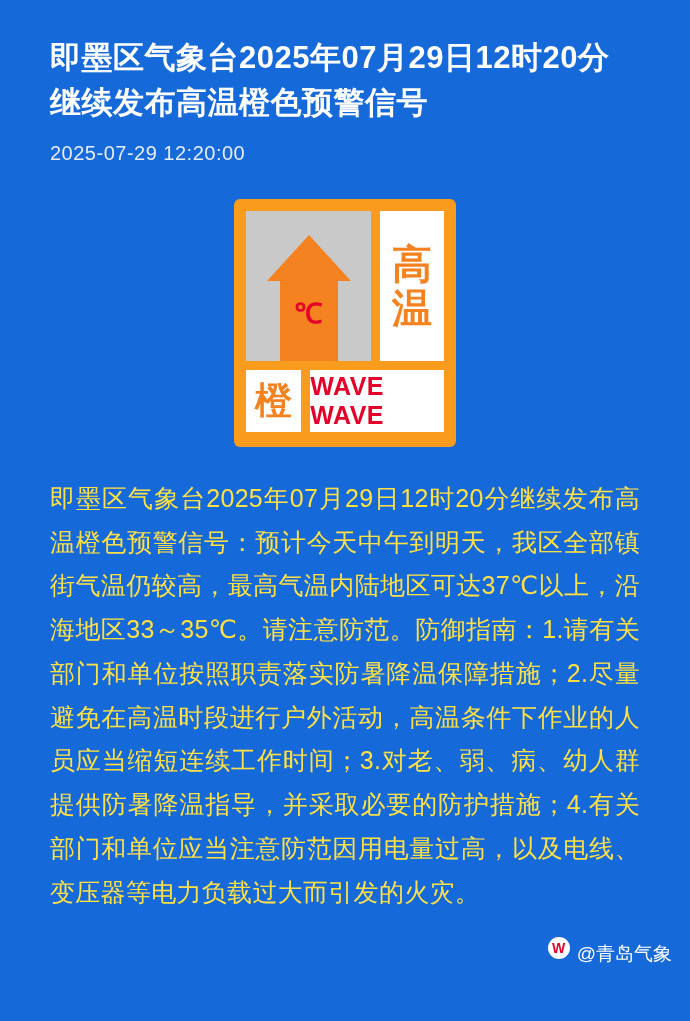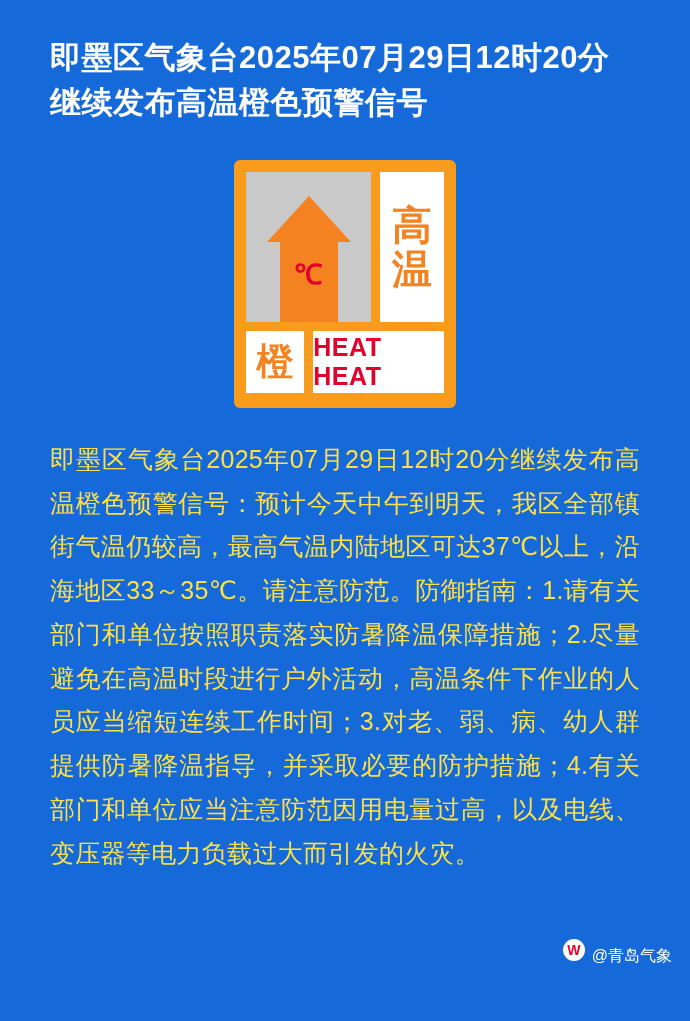--- a/index.html
+++ b/index.html
@@ -174,32 +174,33 @@
     height: 22px;
     border-radius: 50%;
     background: #ffffff;
     color: #e4002b;
     font-size: 14px;
     line-height: 22px;
     text-align: center;
     font-weight: bold;
   }
   .footer-name {
-    font-size: 16px;
+    font-size: 19px;
     color: #ffffff;
     margin-top: 13px;
   }
 </style>
 </head>
 <body>
 
 <div class="page">
 
   <h1 class="headline">即墨区气象台2025年07月29日12时20分继续发布高温橙色预警信号</h1>
 
+  <div class="timestamp">2025-07-29 12:20:00</div>
 
   <div class="sign-wrap">
     <div class="sign">
       <div class="sign-top">
         <div class="house-box">
           <div class="house">
             <div class="roof"></div>
             <div class="body"></div>
             <div class="degree">℃</div>
           </div>
@@ -207,21 +208,21 @@
         <div class="gaowen-box">
           <span>高</span>
           <span>温</span>
         </div>
       </div>
       <div class="sign-bottom">
         <div class="cheng-box">
           <span>橙</span>
         </div>
         <div class="heat-box">
-          <span>HEAT HEAT</span>
+          <span>WAVE WAVE</span>
         </div>
       </div>
     </div>
   </div>
 
   <div class="body-text">即墨区气象台2025年07月29日12时20分继续发布高温橙色预警信号：预计今天中午到明天，我区全部镇街气温仍较高，最高气温内陆地区可达37℃以上，沿海地区33～35℃。请注意防范。防御指南：1.请有关部门和单位按照职责落实防暑降温保障措施；2.尽量避免在高温时段进行户外活动，高温条件下作业的人员应当缩短连续工作时间；3.对老、弱、病、幼人群提供防暑降温指导，并采取必要的防护措施；4.有关部门和单位应当注意防范因用电量过高，以及电线、变压器等电力负载过大而引发的火灾。</div>
 
   <div class="footer">
     <div class="weibo-icon">W</div>
     <div class="footer-name">@青岛气象</div>

